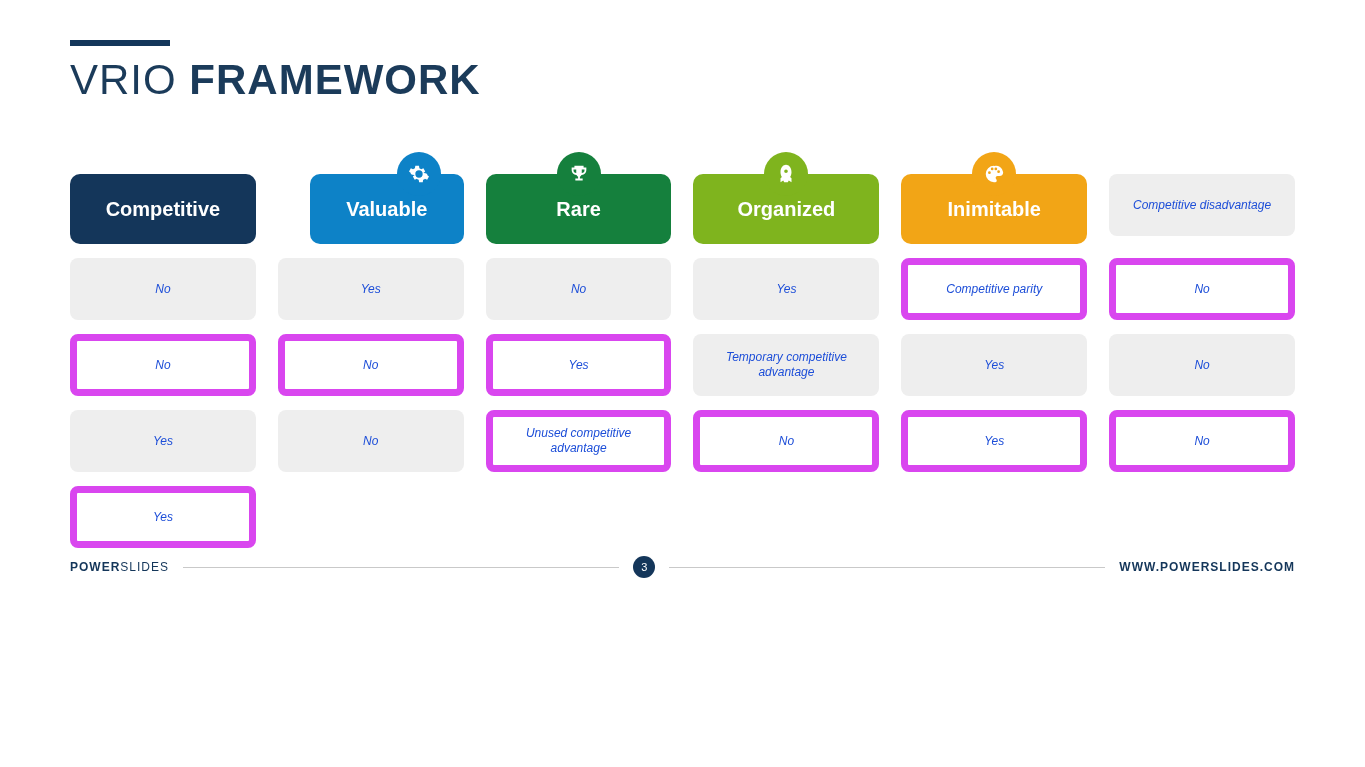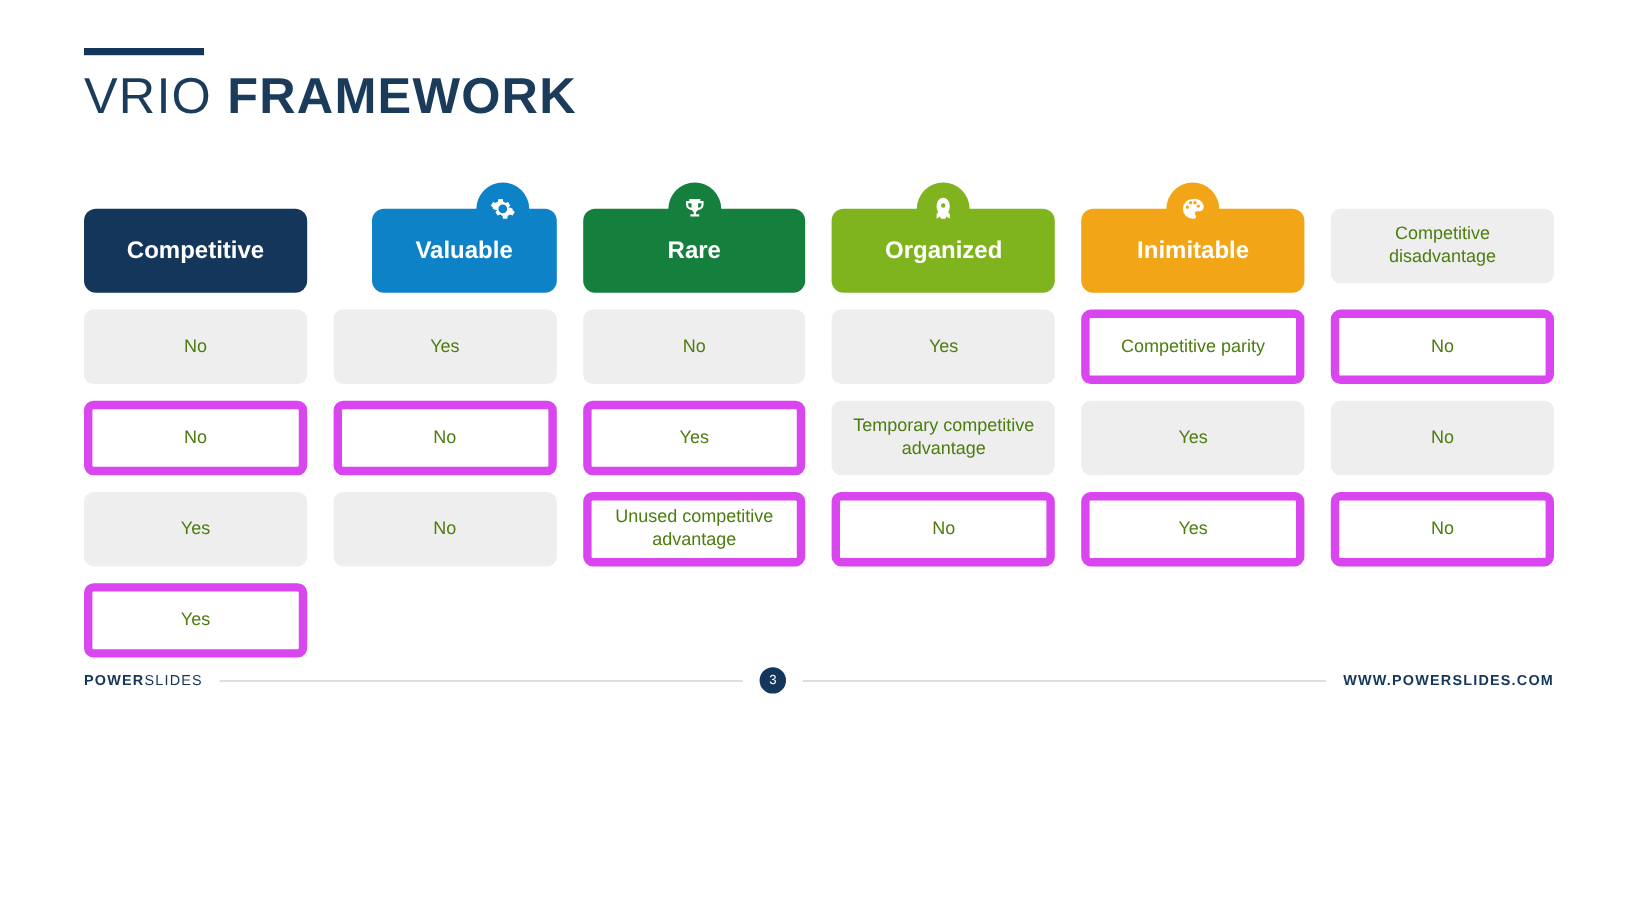--- a/index.html
+++ b/index.html
@@ -10,21 +10,21 @@
   .title .bold { font-weight: 800; }
   .matrix { display: grid; grid-template-columns: repeat(6, 1fr); column-gap: 22px; row-gap: 14px; margin-top: 70px; }
   .col-header { position: relative; height: 70px; border-radius: 10px; display: flex; align-items: center; justify-content: center; color: #fff; font-weight: 700; font-size: 20px; }
   .col-header.first { background: #14365a; }
   .col-header .badge { position: absolute; top: -22px; left: 50%; transform: translateX(-50%); width: 44px; height: 44px; border-radius: 50%; display: flex; align-items: center; justify-content: center; }
   .col-header .badge svg { width: 22px; height: 22px; fill: #fff; }
   .c-blue   { background: #0d82c7; margin-left: 32px; }
   .c-red    { background: #15803d; }
   .c-orange { background: #f2a516; }
   .c-green  { background: #7fb41e; }
-  .cell { height: 62px; border-radius: 8px; display: flex; align-items: center; justify-content: center; font-size: 15px; color: #4d7c0f; text-align: center; padding: 0 12px; line-height: 1.25; }
+  .cell { height: 62px; border-radius: 8px; display: flex; align-items: center; justify-content: center; font-size: 12px; color: #1d4ed8; text-align: center; padding: 0 12px; line-height: 1.25; font-style: italic; }
   .cell.shade   { background: #eeeeee; }
   .cell.outline { background: #fff; border: 7px solid #d946ef; }
   .footer { position: absolute; left: 70px; right: 70px; bottom: 30px; display: flex; align-items: center; }
   .footer .brand { font-size: 12px; letter-spacing: 1px; color: #14365a; }
   .footer .brand .bold { font-weight: 800; }
   .footer .url { font-size: 12px; letter-spacing: 1px; color: #14365a; font-weight: 600; }
   .footer .line { flex: 1; height: 1px; background: #c9c9c9; margin: 0 14px; }
   .footer .page { width: 22px; height: 22px; border-radius: 50%; background: #14365a; color: #fff; font-size: 11px; display: flex; align-items: center; justify-content: center; }
 </style>
 </head>

